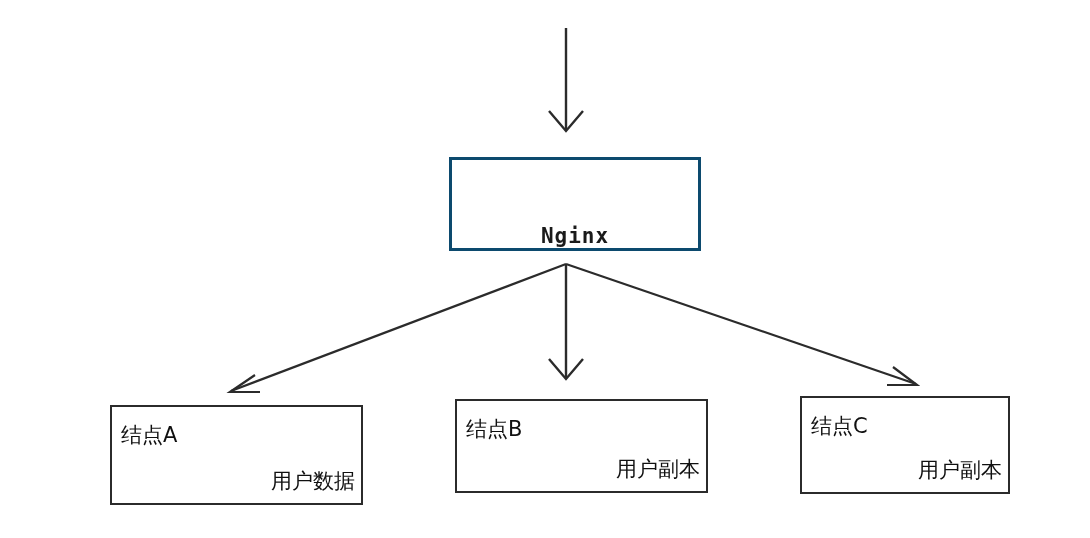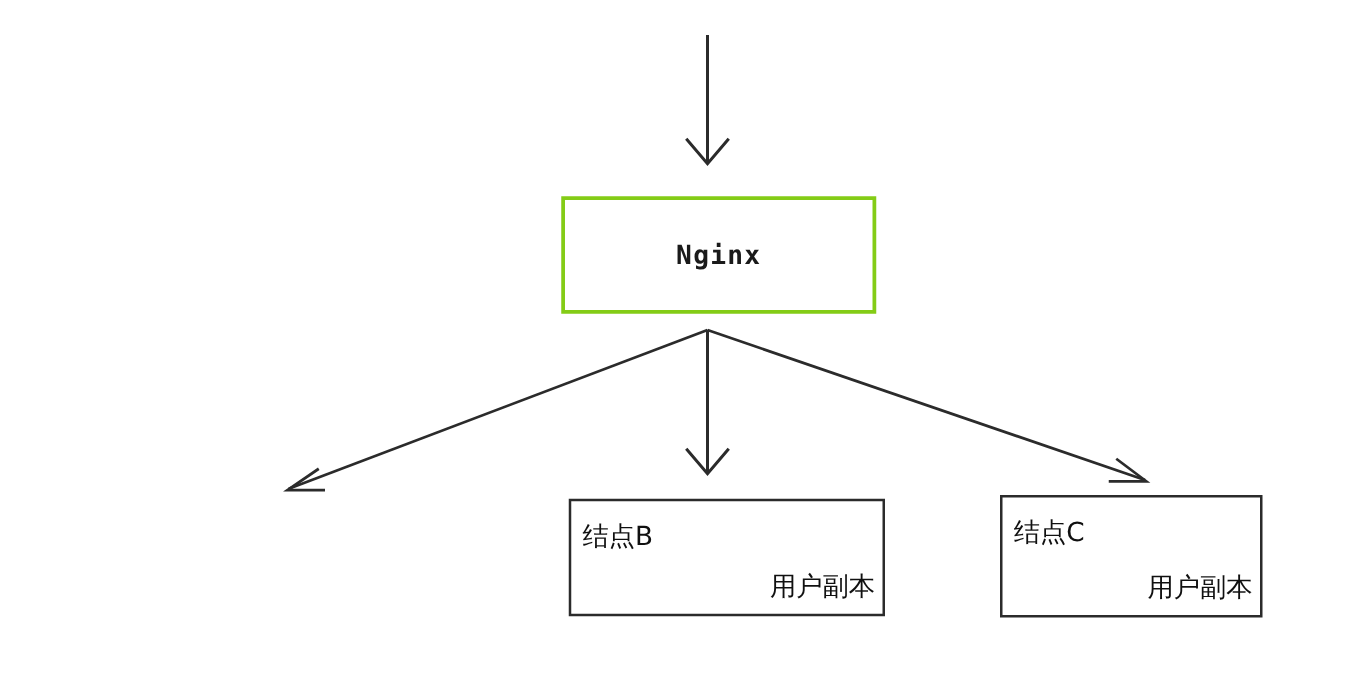--- a/index.html
+++ b/index.html
@@ -26,24 +26,24 @@
   }
   .node-box {
     position: absolute;
     box-sizing: border-box;
     border: 2px solid #2b2b2b;
     background: #ffffff;
   }
   .gateway-box {
     position: absolute;
     box-sizing: border-box;
-    border: 3px solid #84cc16;
+    border: 3px solid #0c4a6e;
     background: #ffffff;
     display: flex;
-    align-items: center;
+    align-items: flex-end;
     justify-content: center;
   }
   .gateway-label {
     font-family: "DejaVu Sans Mono", "Liberation Mono", monospace;
     font-size: 21px;
     font-weight: 700;
     color: #1a1a1a;
     letter-spacing: 1px;
   }
   .node-inner {
@@ -95,20 +95,26 @@
     <g>
       <line x1="566" y1="264" x2="916" y2="384" stroke="#2b2b2b" stroke-width="2.2"></line>
       <polyline points="893,367 917,385 887,385" fill="none" stroke="#2b2b2b" stroke-width="2.2"></polyline>
     </g>
   </svg>
 
   <div class="gateway-box" style="left:449px; top:157px; width:252px; height:94px;">
     <span class="gateway-label">Nginx</span>
   </div>
 
+  <div class="node-box" style="left:110px; top:405px; width:253px; height:100px;">
+    <div class="node-inner">
+      <span class="node-title">结点A</span>
+      <span class="node-sub">用户数据</span>
+    </div>
+  </div>
 
   <div class="node-box" style="left:455px; top:399px; width:253px; height:94px;">
     <div class="node-inner">
       <span class="node-title">结点B</span>
       <span class="node-sub">用户副本</span>
     </div>
   </div>
 
   <div class="node-box" style="left:800px; top:396px; width:210px; height:98px;">
     <div class="node-inner">

